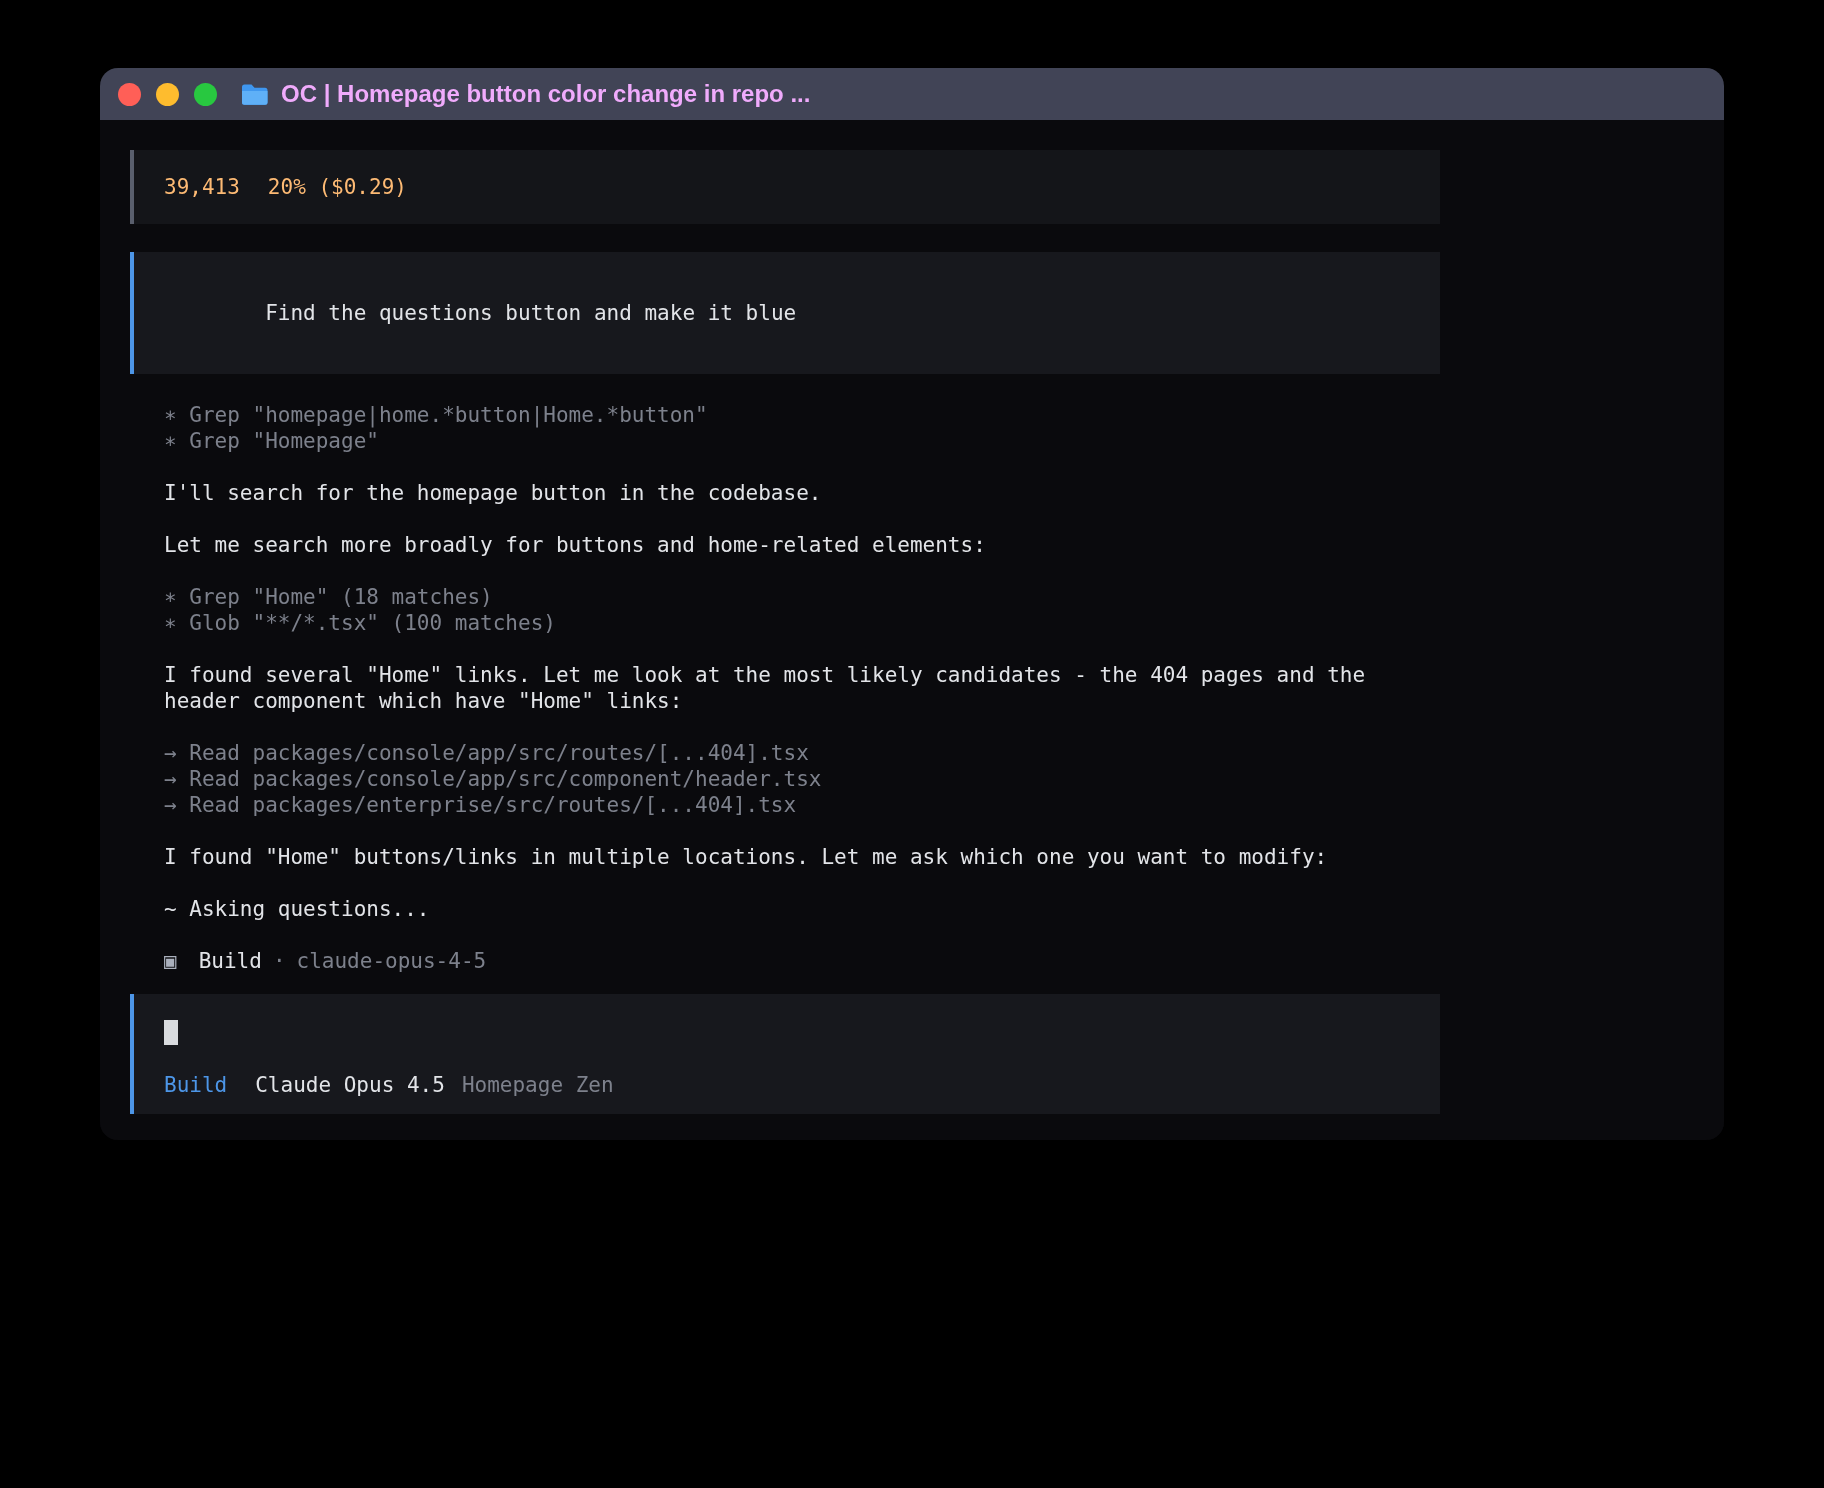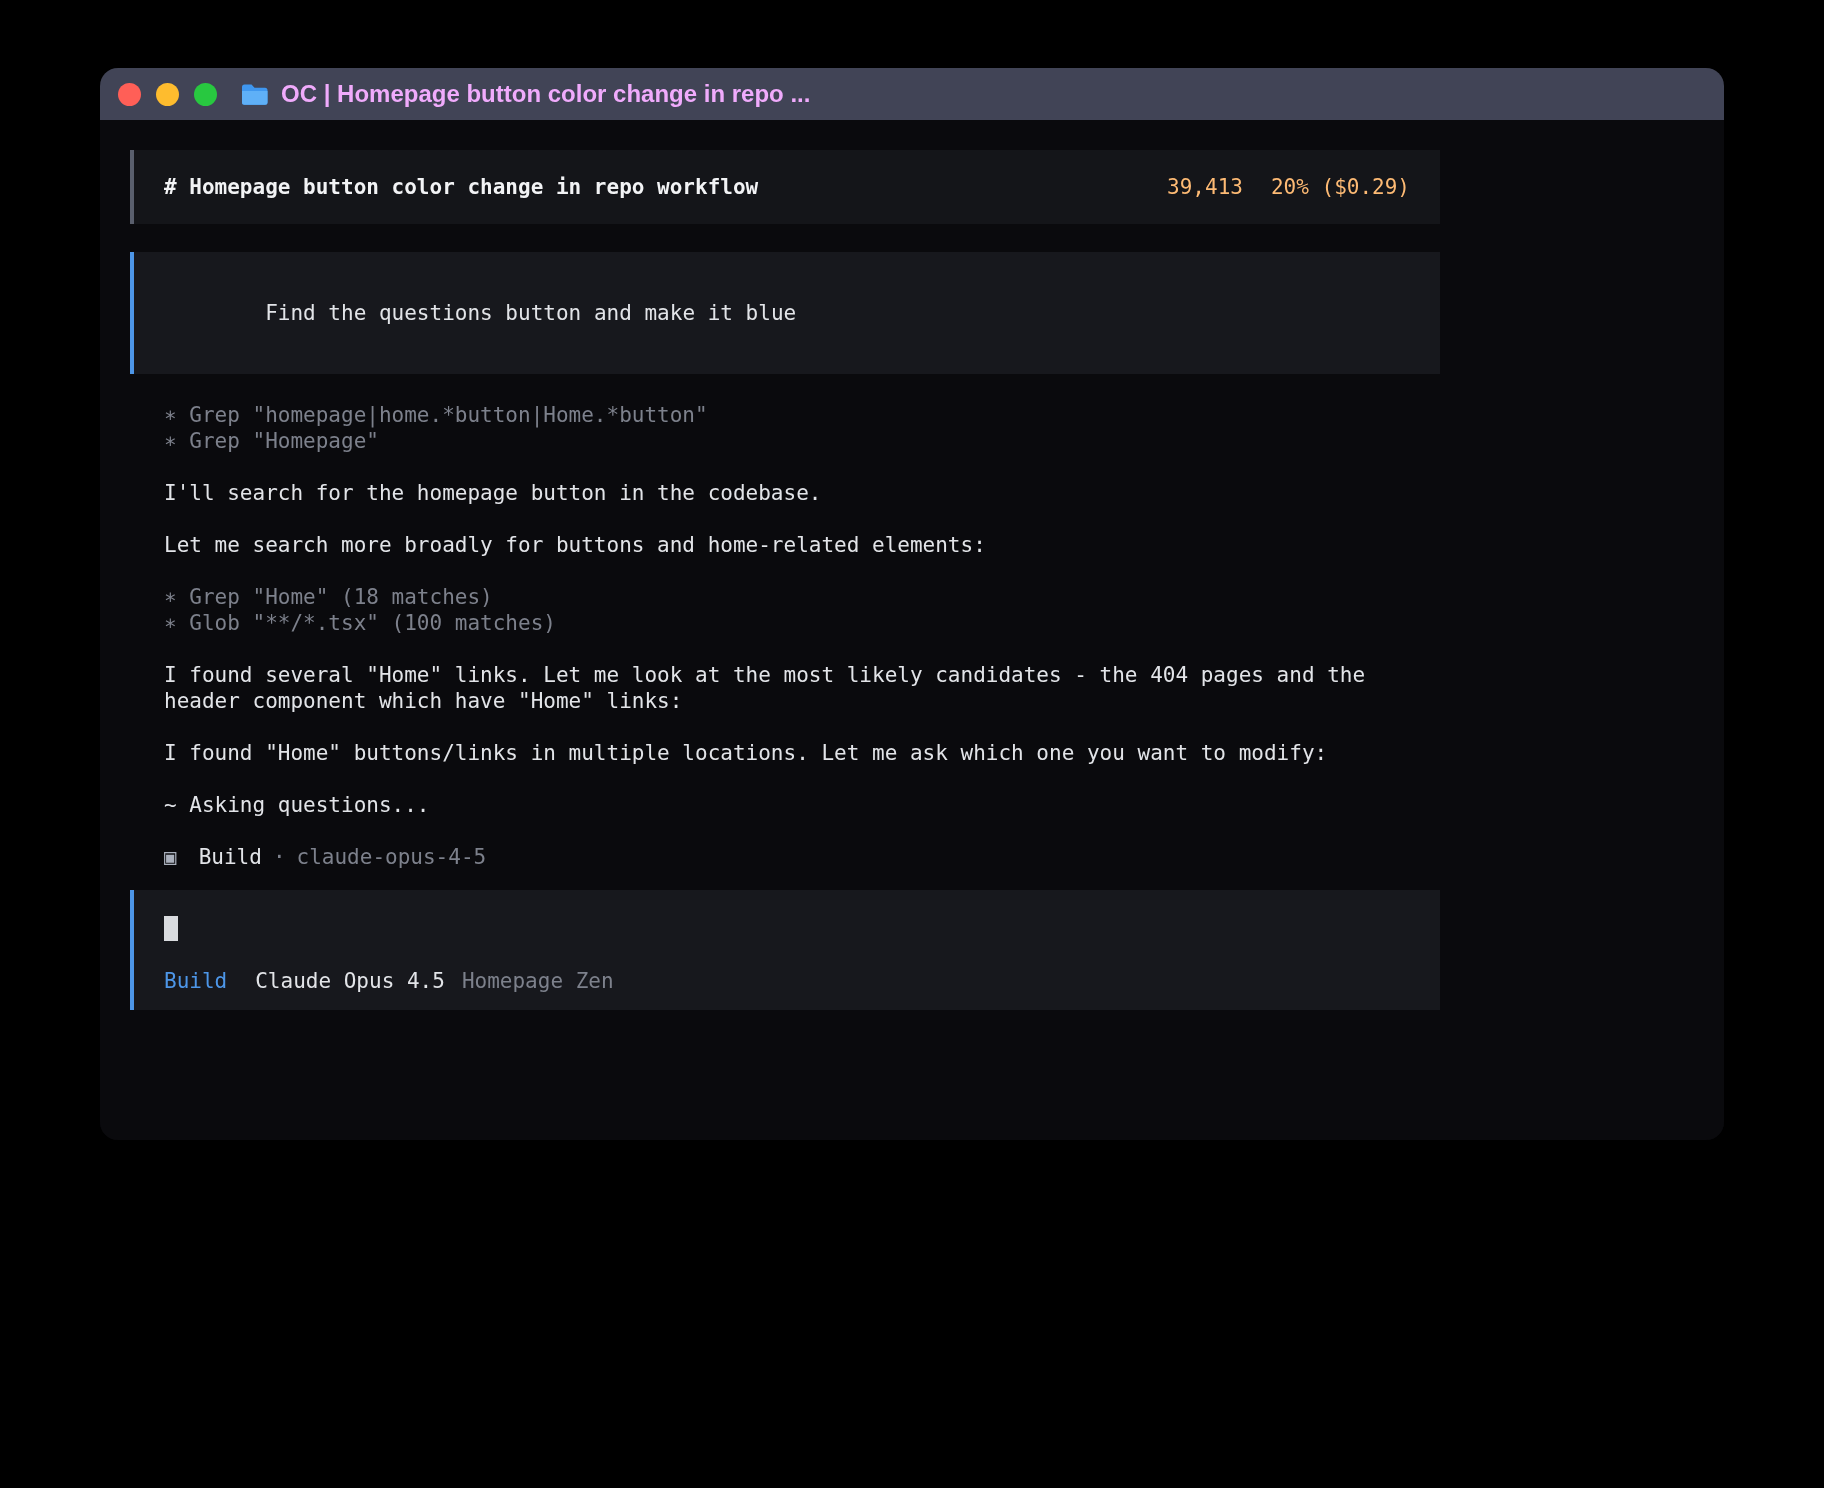--- a/index.html
+++ b/index.html
@@ -94,21 +94,20 @@
         </svg>
       </span>
       <span class="title-text">OC | Homepage button color change in repo ...</span>
     </div>
   </div>
 
   <div class="content">
     <div class="column">
 
       <div class="session-header">
-        <span class="session-title"># Homepage button color change in repo workflow</span>
         <span class="session-stats">
           <span>39,413</span>
           <span>20% ($0.29)</span>
         </span>
       </div>
 
       <div class="user-block">
         <span>Find the questions button and make it blue</span>
       </div>
 
@@ -129,20 +128,25 @@
 
         <div class="group">
           <div class="line tool">∗ Grep "Home" (18 matches)</div>
           <div class="line tool">∗ Glob "**/*.tsx" (100 matches)</div>
         </div>
 
         <div class="group">
           <div class="line text">I found several "Home" links. Let me look at the most likely candidates - the 404 pages and the header component which have "Home" links:</div>
         </div>
 
+        <div class="group">
+          <div class="line tool">→ Read packages/console/app/src/routes/[...404].tsx</div>
+          <div class="line tool">→ Read packages/console/app/src/component/header.tsx</div>
+          <div class="line tool">→ Read packages/enterprise/src/routes/[...404].tsx</div>
+        </div>
 
         <div class="group">
           <div class="line text">I found "Home" buttons/links in multiple locations. Let me ask which one you want to modify:</div>
         </div>
 
         <div class="group">
           <div class="line text">~ Asking questions...</div>
         </div>
 
         <div class="group agent-row">

